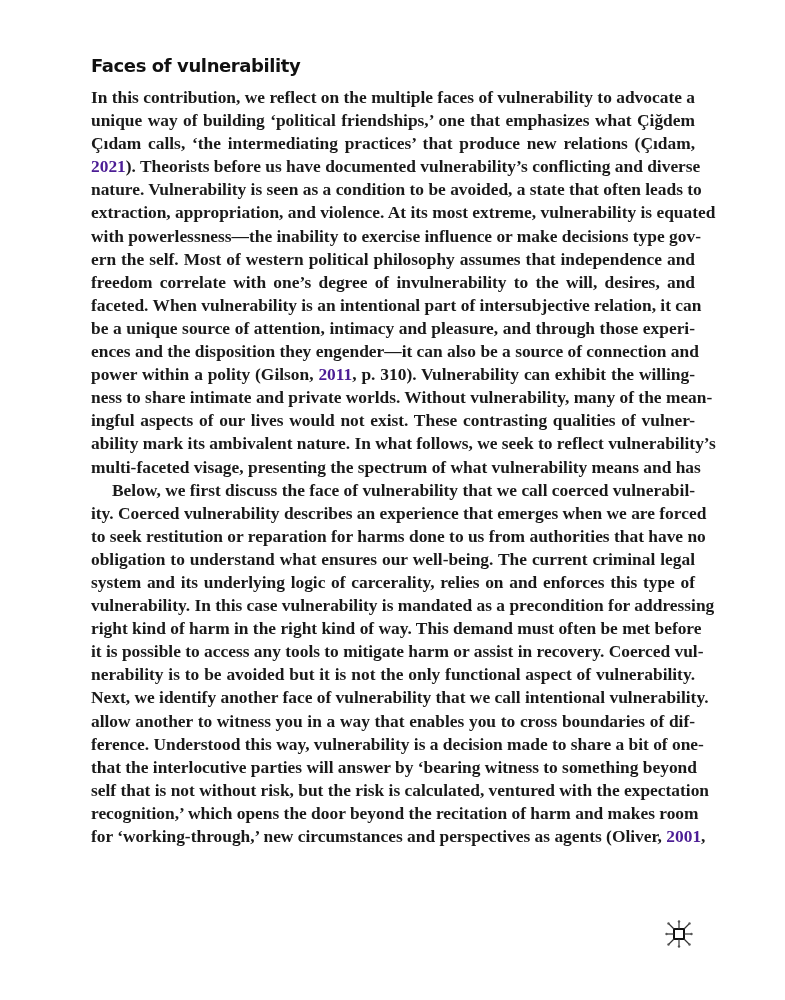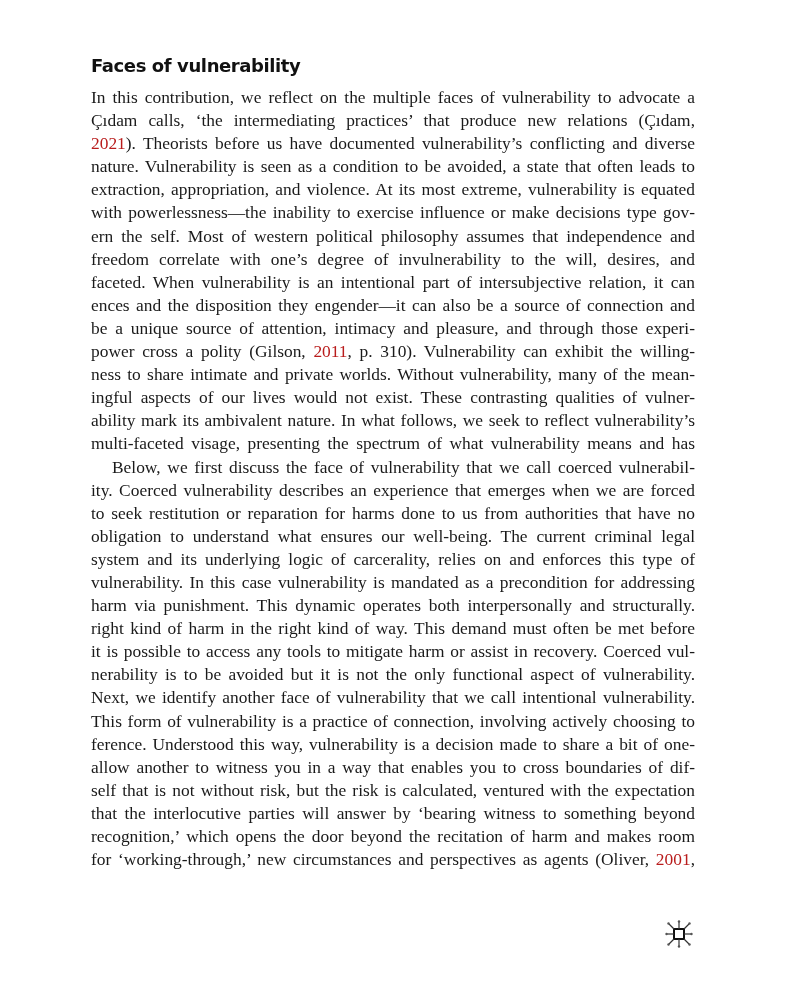--- a/index.html
+++ b/index.html
@@ -32,86 +32,86 @@
     }
     .body-text {
       position: absolute;
       left: 0;
       top: 86px;
       width: 604px;
       font-family: "Liberation Serif", serif;
       font-size: 17.4px;
       line-height: 23.1px;
       color: #1a1a1a;
+      font-weight: bold;
     }
     .line {
       display: block;
       height: 23.1px;
       white-space: nowrap;
       text-align: justify;
       text-align-last: justify;
     }
     .line.last {
       text-align-last: left;
     }
     .line.indent {
       padding-left: 21px;
     }
     .cite {
-      color: #b91c1c;
+      color: #4c1d95;
     }
     .logo {
       position: absolute;
       left: 664px;
       top: 919px;
       width: 30px;
       height: 30px;
     }
   </style>
 </head>
 <body>
 
 <div class="page">
   <h2 class="heading">Faces of vulnerability</h2>
   <div class="body-text" id="body-text">
       <div>
         <span class="line"><span>In this contribution, we reflect on the multiple faces of vulnerability to advocate a</span></span>
+        <span class="line"><span>unique way of building ‘political friendships,’ one that emphasizes what Çiğdem</span></span>
         <span class="line"><span>Çıdam calls, ‘the intermediating practices’ that produce new relations (Çıdam,</span></span>
         <span class="line"><span class="cite">2021</span><span>). Theorists before us have documented vulnerability’s conflicting and diverse</span></span>
         <span class="line"><span>nature. Vulnerability is seen as a condition to be avoided, a state that often leads to</span></span>
         <span class="line"><span>extraction, appropriation, and violence. At its most extreme, vulnerability is equated</span></span>
         <span class="line"><span>with powerlessness—the inability to exercise influence or make decisions type gov-</span></span>
         <span class="line"><span>ern the self. Most of western political philosophy assumes that independence and</span></span>
         <span class="line"><span>freedom correlate with one’s degree of invulnerability to the will, desires, and</span></span>
         <span class="line"><span>faceted. When vulnerability is an intentional part of intersubjective relation, it can</span></span>
+        <span class="line"><span>be a unique source of attention, intimacy and pleasure, and through those experi-</span></span>
         <span class="line"><span>ences and the disposition they engender—it can also be a source of connection and</span></span>
-        <span class="line"><span>be a unique source of attention, intimacy and pleasure, and through those experi-</span></span>
-        <span class="line"><span>power cross a polity (Gilson, </span><span class="cite">2011</span><span>, p. 310). Vulnerability can exhibit the willing-</span></span>
+        <span class="line"><span>power within a polity (Gilson, </span><span class="cite">2011</span><span>, p. 310). Vulnerability can exhibit the willing-</span></span>
         <span class="line"><span>ness to share intimate and private worlds. Without vulnerability, many of the mean-</span></span>
         <span class="line"><span>ingful aspects of our lives would not exist. These contrasting qualities of vulner-</span></span>
         <span class="line"><span>ability mark its ambivalent nature. In what follows, we seek to reflect vulnerability’s</span></span>
         <span class="line"><span>multi-faceted visage, presenting the spectrum of what vulnerability means and has</span></span>
       </div>
       <div>
         <span class="line indent"><span>Below, we first discuss the face of vulnerability that we call coerced vulnerabil-</span></span>
         <span class="line"><span>ity. Coerced vulnerability describes an experience that emerges when we are forced</span></span>
         <span class="line"><span>to seek restitution or reparation for harms done to us from authorities that have no</span></span>
         <span class="line"><span>obligation to understand what ensures our well-being. The current criminal legal</span></span>
         <span class="line"><span>system and its underlying logic of carcerality, relies on and enforces this type of</span></span>
         <span class="line"><span>vulnerability. In this case vulnerability is mandated as a precondition for addressing</span></span>
-        <span class="line"><span>harm via punishment. This dynamic operates both interpersonally and structurally.</span></span>
         <span class="line"><span>right kind of harm in the right kind of way. This demand must often be met before</span></span>
         <span class="line"><span>it is possible to access any tools to mitigate harm or assist in recovery. Coerced vul-</span></span>
         <span class="line"><span>nerability is to be avoided but it is not the only functional aspect of vulnerability.</span></span>
         <span class="line"><span>Next, we identify another face of vulnerability that we call intentional vulnerability.</span></span>
-        <span class="line"><span>This form of vulnerability is a practice of connection, involving actively choosing to</span></span>
+        <span class="line"><span>allow another to witness you in a way that enables you to cross boundaries of dif-</span></span>
         <span class="line"><span>ference. Understood this way, vulnerability is a decision made to share a bit of one-</span></span>
-        <span class="line"><span>allow another to witness you in a way that enables you to cross boundaries of dif-</span></span>
+        <span class="line"><span>that the interlocutive parties will answer by ‘bearing witness to something beyond</span></span>
         <span class="line"><span>self that is not without risk, but the risk is calculated, ventured with the expectation</span></span>
-        <span class="line"><span>that the interlocutive parties will answer by ‘bearing witness to something beyond</span></span>
         <span class="line"><span>recognition,’ which opens the door beyond the recitation of harm and makes room</span></span>
         <span class="line"><span>for ‘working-through,’ new circumstances and perspectives as agents (Oliver, </span><span class="cite">2001</span><span>,</span></span>
       </div>
     </div>
 </div>
 
 <svg class="logo" viewBox="0 0 30 30">
   <rect x="10" y="10" width="10" height="10" fill="none" stroke="#111" stroke-width="2"></rect>
   <g stroke="#333" stroke-width="1.2">
     <line x1="15" y1="10" x2="15" y2="3"></line>

